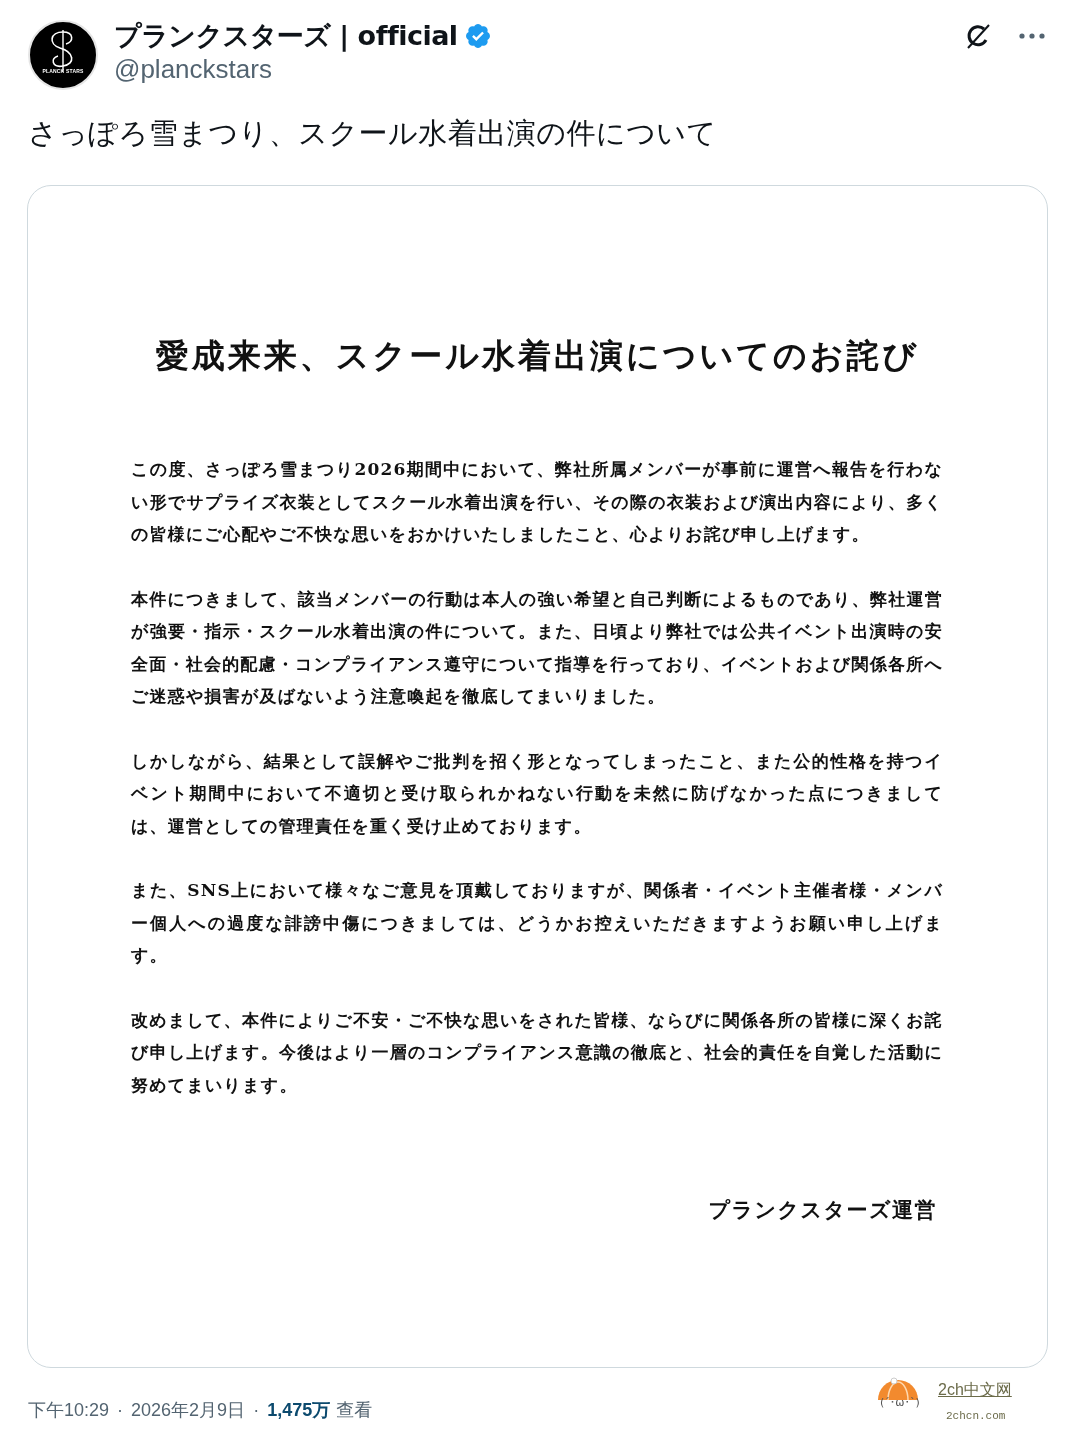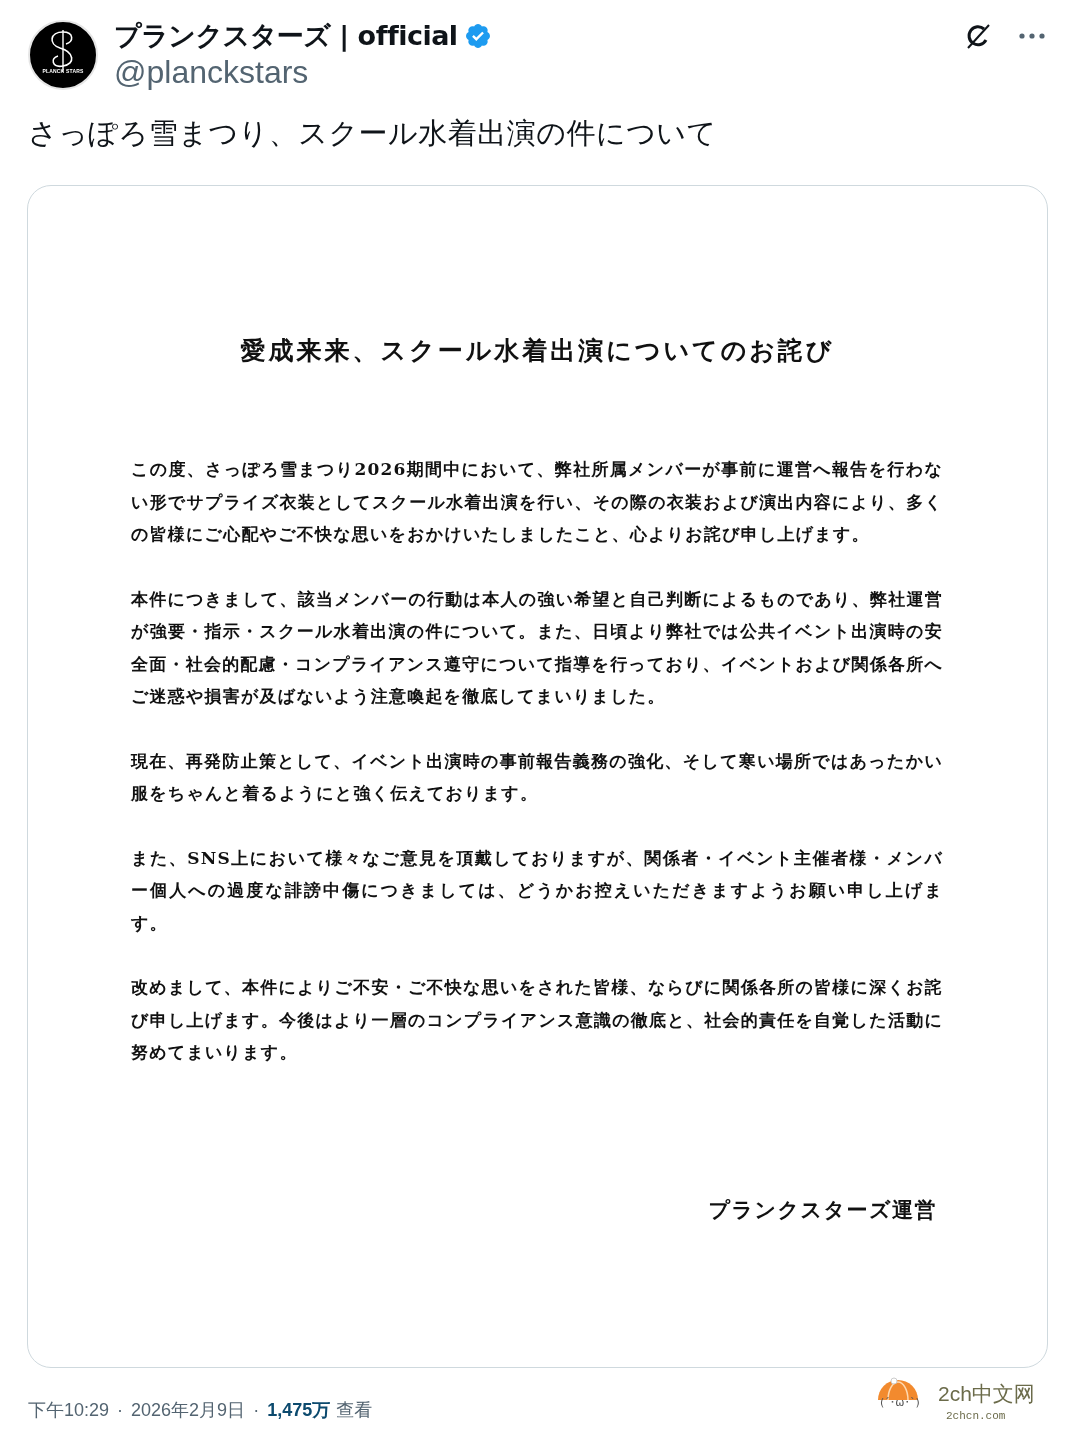--- a/index.html
+++ b/index.html
@@ -7,40 +7,40 @@
     body { font-family: "DejaVu Sans", "Liberation Sans", sans-serif; color: #0f1419; position: relative; }
 
     .header { position: absolute; left: 28px; top: 16px; width: 1030px; height: 76px; }
     .avatar { position: absolute; left: 0; top: 4px; width: 70px; height: 70px; border-radius: 50%; background: #000; border: 2px solid #e6e6e6; overflow: hidden; }
     .avatar svg { position: absolute; left: 0; top: 0; }
     .avatar .brand { position: absolute; bottom: 14px; width: 100%; text-align: center; color: #fff; font-size: 5px; font-weight: bold; letter-spacing: 0.2px; font-family: "Liberation Sans", sans-serif; }
 
     .name-row { position: absolute; left: 86px; top: 2px; display: flex; align-items: center; }
     .display-name { font-size: 27px; font-weight: bold; color: #0f1419; letter-spacing: -0.5px; }
     .verified { margin-left: 6px; width: 28px; height: 28px; }
-    .handle { position: absolute; left: 86px; top: 38px; font-size: 32px; color: #536471; font-family: "Liberation Sans", sans-serif; }
+    .handle { position: absolute; left: 86px; top: 38px; font-size: 26px; color: #536471; font-family: "Liberation Sans", sans-serif; }
 
     .grok-btn { position: absolute; right: 62px; top: 2px; width: 36px; height: 36px; display: flex; align-items: center; justify-content: center; cursor: pointer; }
     .more-btn { position: absolute; right: 8px; top: 2px; width: 36px; height: 36px; display: flex; align-items: center; justify-content: center; cursor: pointer; }
 
     .tweet-text { position: absolute; left: 28px; top: 114px; font-size: 29px; color: #0f1419; letter-spacing: 0.5px; }
 
     .media-card { position: absolute; left: 27px; top: 185px; width: 1021px; height: 1183px; border: 1px solid #cfd9de; border-radius: 24px; background: #fff; overflow: hidden; }
     .doc { position: absolute; left: 0; top: 0; width: 100%; height: 100%; font-family: "DejaVu Serif", "Liberation Serif", serif; color: #111; }
-    .doc-title { position: absolute; left: 0; width: 100%; top: 148px; text-align: center; font-size: 25px; font-weight: bold; letter-spacing: 3px; }
+    .doc-title { position: absolute; left: 0; width: 100%; top: 148px; text-align: center; font-size: 33px; font-weight: bold; letter-spacing: 3px; }
     .doc-body { position: absolute; left: 103px; top: 257px; width: 812px; }
     .para { font-size: 17px; font-weight: bold; line-height: 32.5px; letter-spacing: 1.2px; margin-bottom: 32px; text-align: justify; word-break: break-all; margin-top: 10px; }
     .signature { position: absolute; right: 110px; top: 1010px; font-size: 21px; font-weight: bold; letter-spacing: 1.5px; }
 
     .meta { position: absolute; left: 28px; top: 1398px; font-size: 18px; color: #536471; display: flex; align-items: center; font-family: "Liberation Sans", sans-serif; }
     .meta .dot { margin: 0 8px; }
     .meta .views-num { color: #0c4a6e; font-weight: bold; margin-right: 6px; }
 
     .watermark { position: absolute; left: 876px; top: 1376px; width: 170px; height: 70px; }
-    .wm-text1 { position: absolute; left: 62px; top: 4px; font-size: 21px; color: #6b6b4a; font-family: "Liberation Sans", sans-serif; text-shadow: 1px 1px 1px #fff; }
+    .wm-text1 { position: absolute; left: 62px; top: 4px; font-size: 16px; color: #6b6b4a; font-family: "Liberation Sans", sans-serif; text-shadow: 1px 1px 1px #fff; text-decoration: underline; }
     .wm-text2 { position: absolute; left: 70px; top: 34px; font-size: 11px; color: #6b6b4a; font-family: Liberation Mono, monospace; }
     .wm-face { position: absolute; left: 4px; top: 20px; font-size: 11px; color: #555; font-family: "DejaVu Sans", sans-serif; }
   </style>
 </head>
 <body>
 
 <div class="header">
   <div class="avatar">
     <svg width="66" height="66" viewBox="0 0 66 66">
       <path d="M33 10 C20 10 18 22 30 26 C44 30 46 42 33 44 C22 46 20 36 28 34" fill="none" stroke="#fff" stroke-width="1.6"></path>
@@ -74,21 +74,21 @@
 </div>
 
 <div class="tweet-text">さっぽろ雪まつり、スクール水着出演の件について</div>
 
 <div class="media-card">
   <div class="doc">
     <div class="doc-title">愛成来来、スクール水着出演についてのお詫び</div>
     <div class="doc-body">
       <p class="para">この度、さっぽろ雪まつり2026期間中において、弊社所属メンバーが事前に運営へ報告を行わない形でサプライズ衣装としてスクール水着出演を行い、その際の衣装および演出内容により、多くの皆様にご心配やご不快な思いをおかけいたしましたこと、心よりお詫び申し上げます。</p>
       <p class="para">本件につきまして、該当メンバーの行動は本人の強い希望と自己判断によるものであり、弊社運営が強要・指示・スクール水着出演の件について。また、日頃より弊社では公共イベント出演時の安全面・社会的配慮・コンプライアンス遵守について指導を行っており、イベントおよび関係各所へご迷惑や損害が及ばないよう注意喚起を徹底してまいりました。</p>
-      <p class="para">現在、再発防止策として、イベント出演時の事前報告義務の強化、そして寒い場所ではあったかい服をちゃんと着るようにと強く伝えております。</p>
+      <p class="para">しかしながら、結果として誤解やご批判を招く形となってしまったこと、また公的性格を持つイベント期間中において不適切と受け取られかねない行動を未然に防げなかった点につきましては、運営としての管理責任を重く受け止めております。</p>
       <p class="para">また、SNS上において様々なご意見を頂戴しておりますが、関係者・イベント主催者様・メンバー個人への過度な誹謗中傷につきましては、どうかお控えいただきますようお願い申し上げます。</p>
       <p class="para">改めまして、本件によりご不安・ご不快な思いをされた皆様、ならびに関係各所の皆様に深くお詫び申し上げます。今後はより一層のコンプライアンス意識の徹底と、社会的責任を自覚した活動に努めてまいります。</p>
     </div>
     <div class="signature">プランクスターズ運営</div>
   </div>
 </div>
 
 <div class="meta">
   <span>下午10:29</span>
   <span class="dot">·</span>

